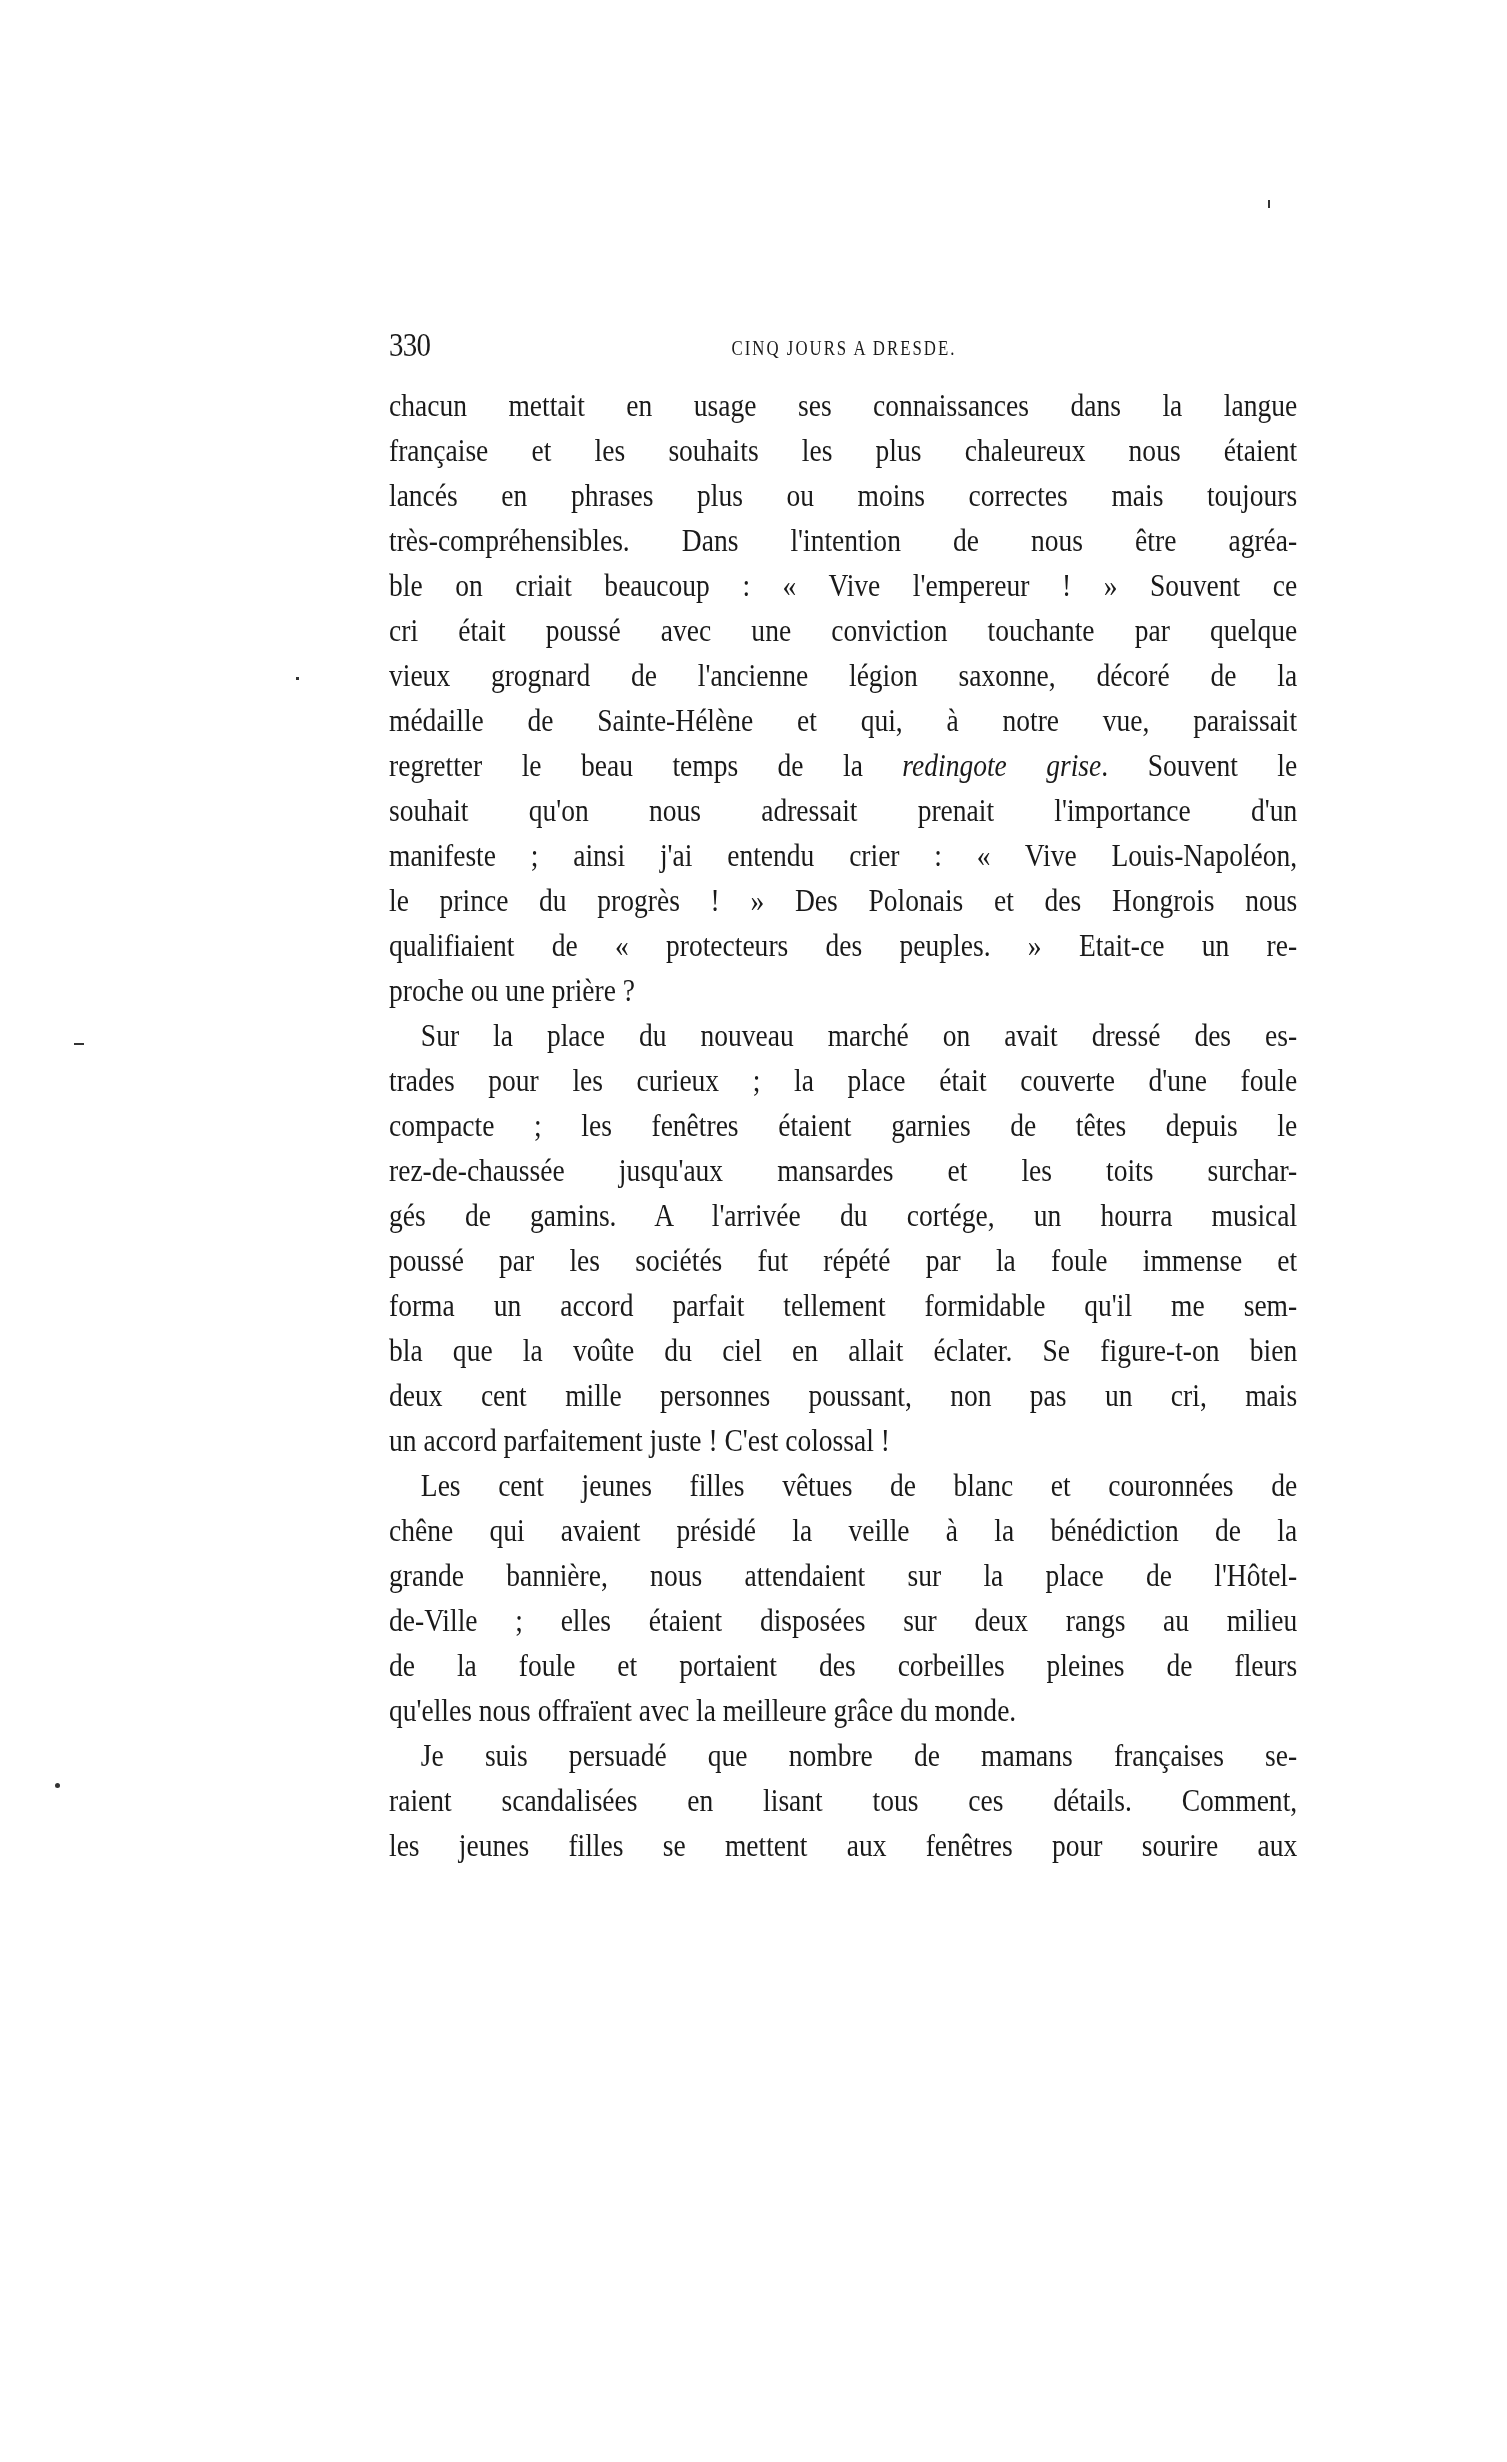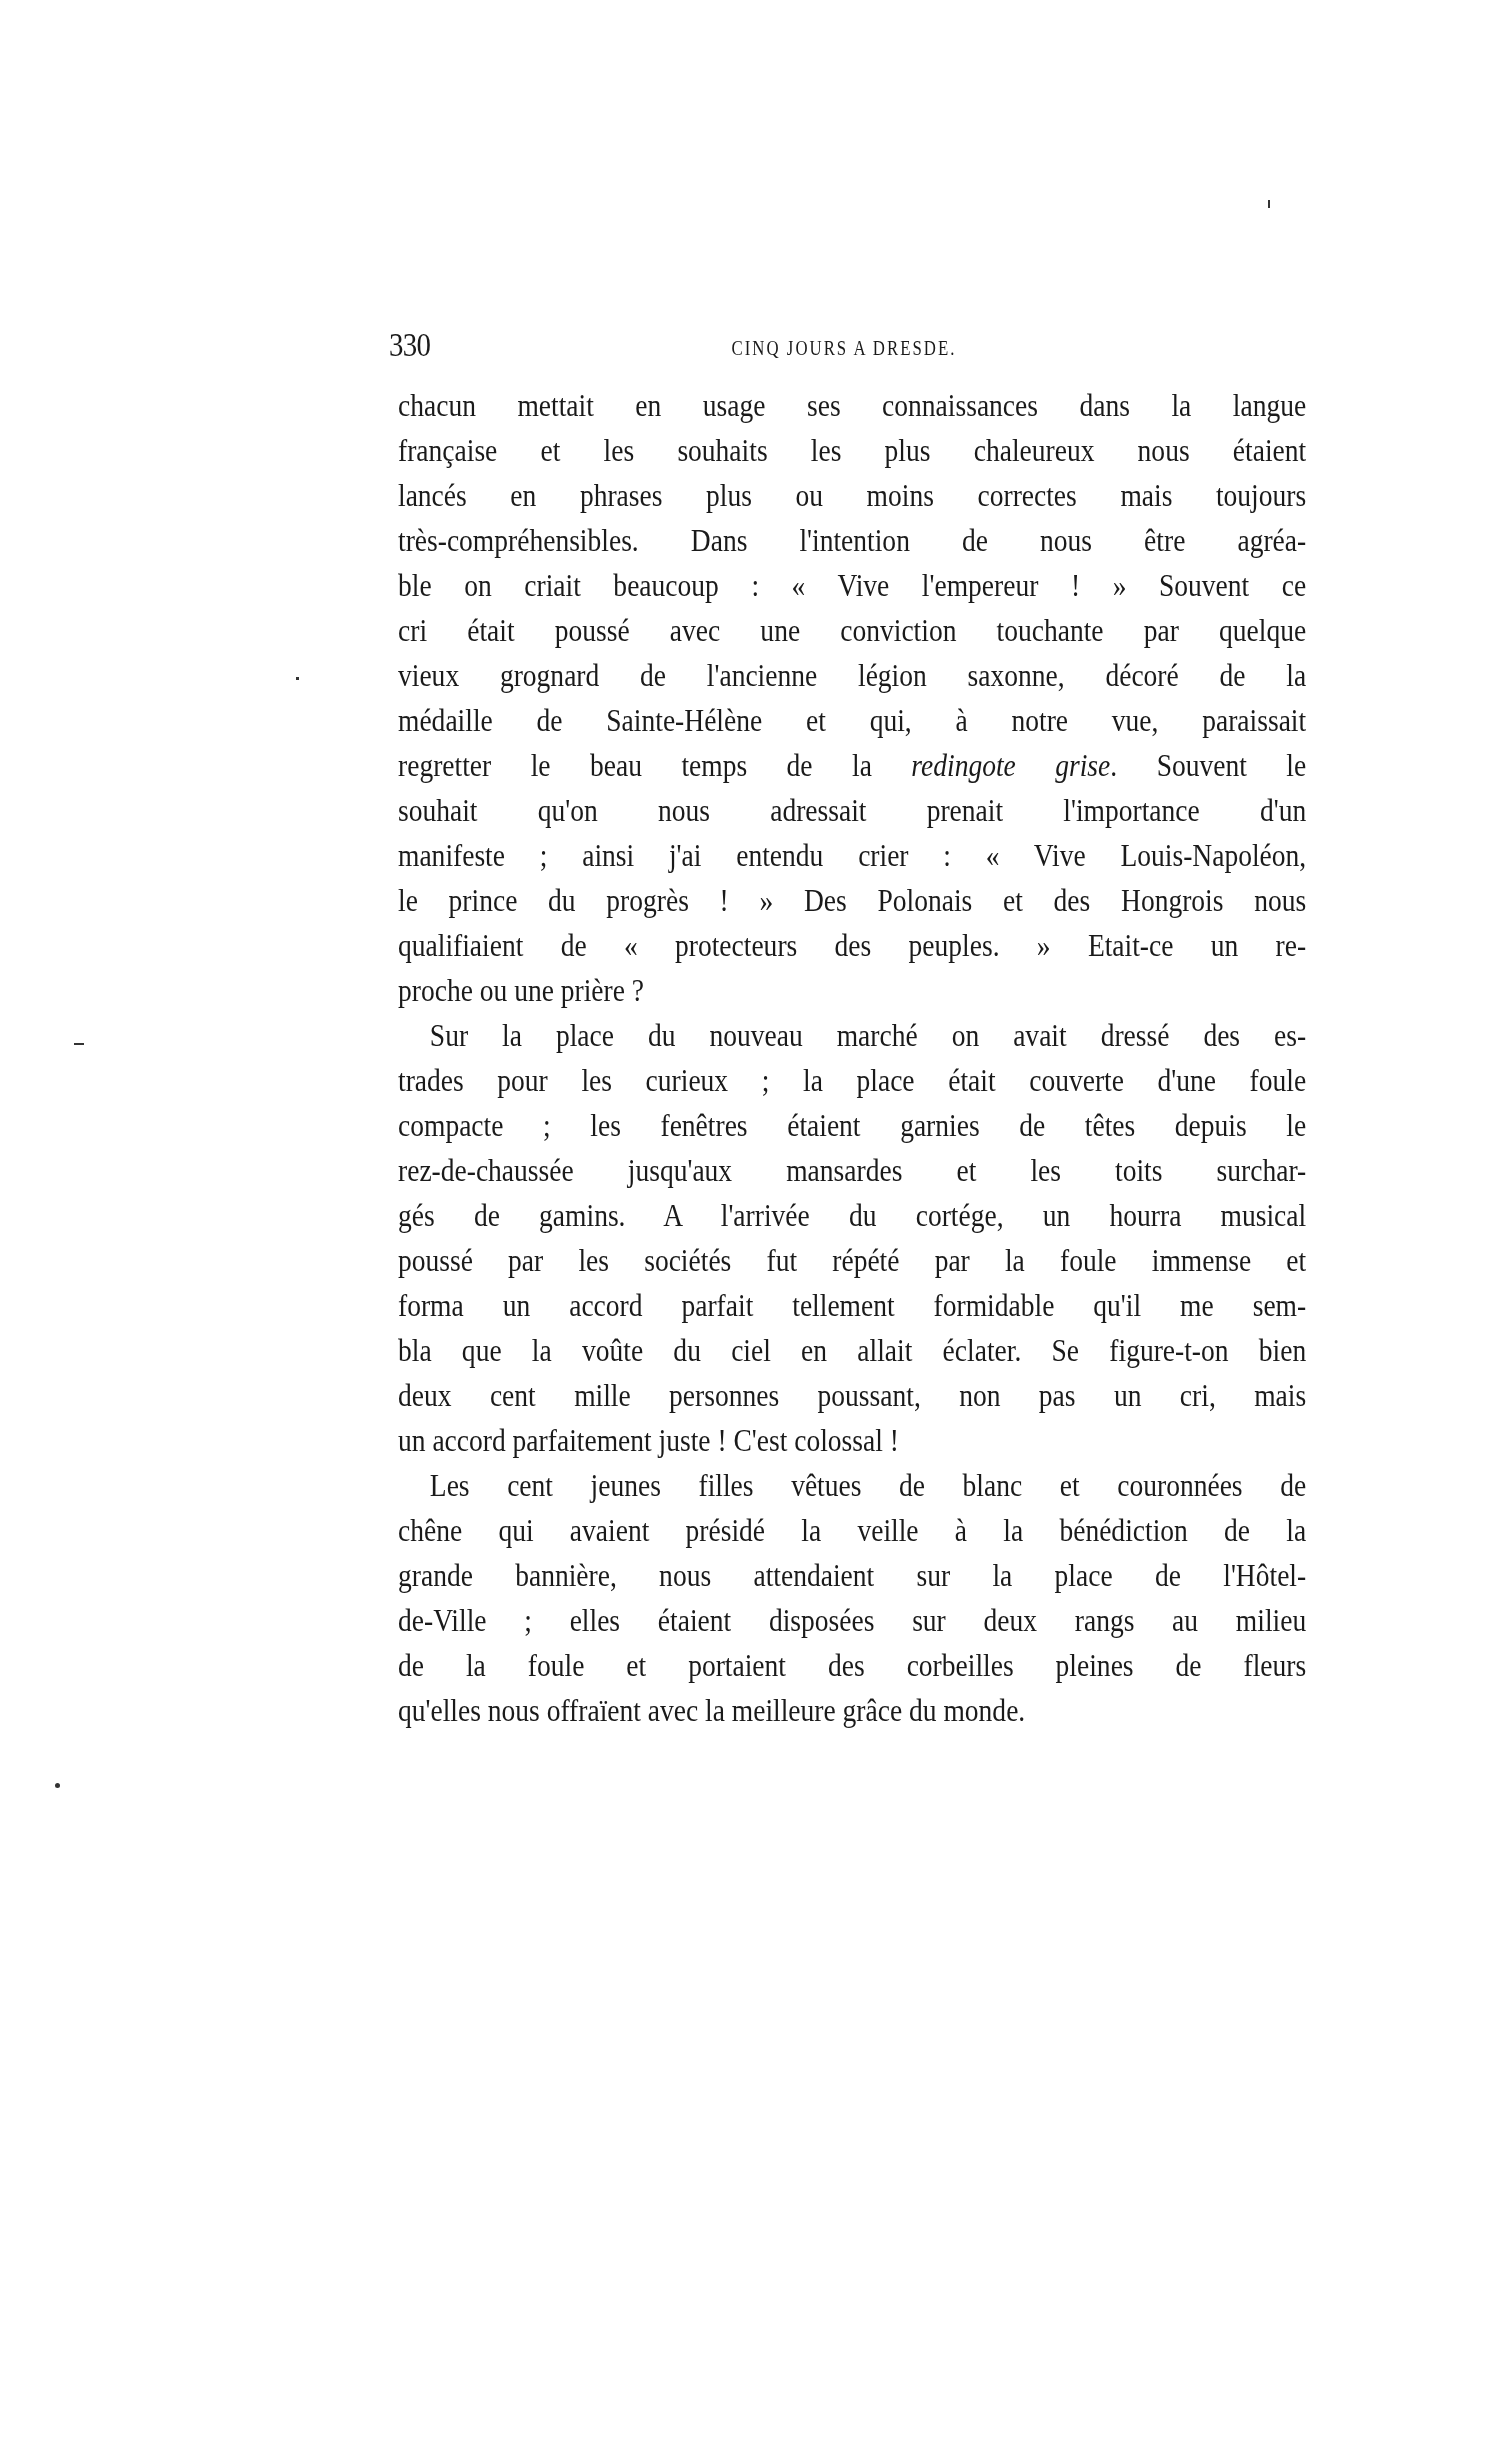--- a/index.html
+++ b/index.html
@@ -2,21 +2,21 @@
 <html style="font-size:13.5px"><head>
 <meta charset="utf-8">
 <style>
   html, body { margin:0; padding:0; background:#ffffff; }
   body { width:1508px; height:2462px; position:relative; overflow:hidden;
          font-family:"Liberation Serif","DejaVu Serif",serif; color:#1a1a1a; }
   .page { position:absolute; left:0; top:0; width:1508px; height:2462px;padding-left:7px; }
   .header { position:absolute; left:389px; top:326px; width:910px; height:37px; }
   .pagenum { position:absolute; left:0; top:0; font-size:34px; line-height:37px; letter-spacing:-0.8px; transform:scaleX(0.85); transform-origin:left; }
   .running { position:absolute; left:0; right:0; top:5px; text-align:center; font-size:21px; letter-spacing:2.5px; line-height:34px; transform:scaleX(0.8); }
-  .body { position:absolute; left:398px; top:383px; width:908px; }
+  .body { position:absolute; left:389px; top:383px; width:908px; }
   .line { display:block; height:45px; line-height:45px; font-size:32px; white-space:nowrap;
           text-align:justify; text-align-last:justify; transform:scaleX(0.86); transform-origin:left; width:1056px; }
   .line.last { text-align-last:left; }
   .line.indent { padding-left:37px; width:1019px; }
   .speck { position:absolute; background:#333; width:1.7px; height:5px; }
 </style>
 </head>
 <body>
 
 <div class="page">
@@ -55,20 +55,25 @@
         <span class="line last">un accord parfaitement juste ! C'est colossal !</span>
       </div>
       <div>
         <span class="line indent">Les cent jeunes filles vêtues de blanc et couronnées de</span>
         <span class="line">chêne qui avaient présidé la veille à la bénédiction de la</span>
         <span class="line">grande bannière, nous attendaient sur la place de l'Hôtel-</span>
         <span class="line">de-Ville ; elles étaient disposées sur deux rangs au milieu</span>
         <span class="line">de la foule et portaient des corbeilles pleines de fleurs</span>
         <span class="line last">qu'elles nous offraïent avec la meilleure grâce du monde.</span>
       </div>
+      <div>
+        <span class="line indent">Je suis persuadé que nombre de mamans françaises se-</span>
+        <span class="line">raient scandalisées en lisant tous ces détails. Comment,</span>
+        <span class="line">les jeunes filles se mettent aux fenêtres pour sourire aux</span>
+      </div>
     </div>
 
   <div class="speck" style="left:55px;top:1783px;width:5px;height:5px;border-radius:2.5px;"></div>
   <div class="speck" style="left:74px;top:1043px;width:10px;height:1.7px;"></div>
   <div class="speck" style="left:1268px;top:200px;width:1.7px;height:8.4px;"></div>
   <div class="speck" style="left:296px;top:677px;width:2.5px;height:2.5px;"></div>
 </div>
 
 
 </body></html>

